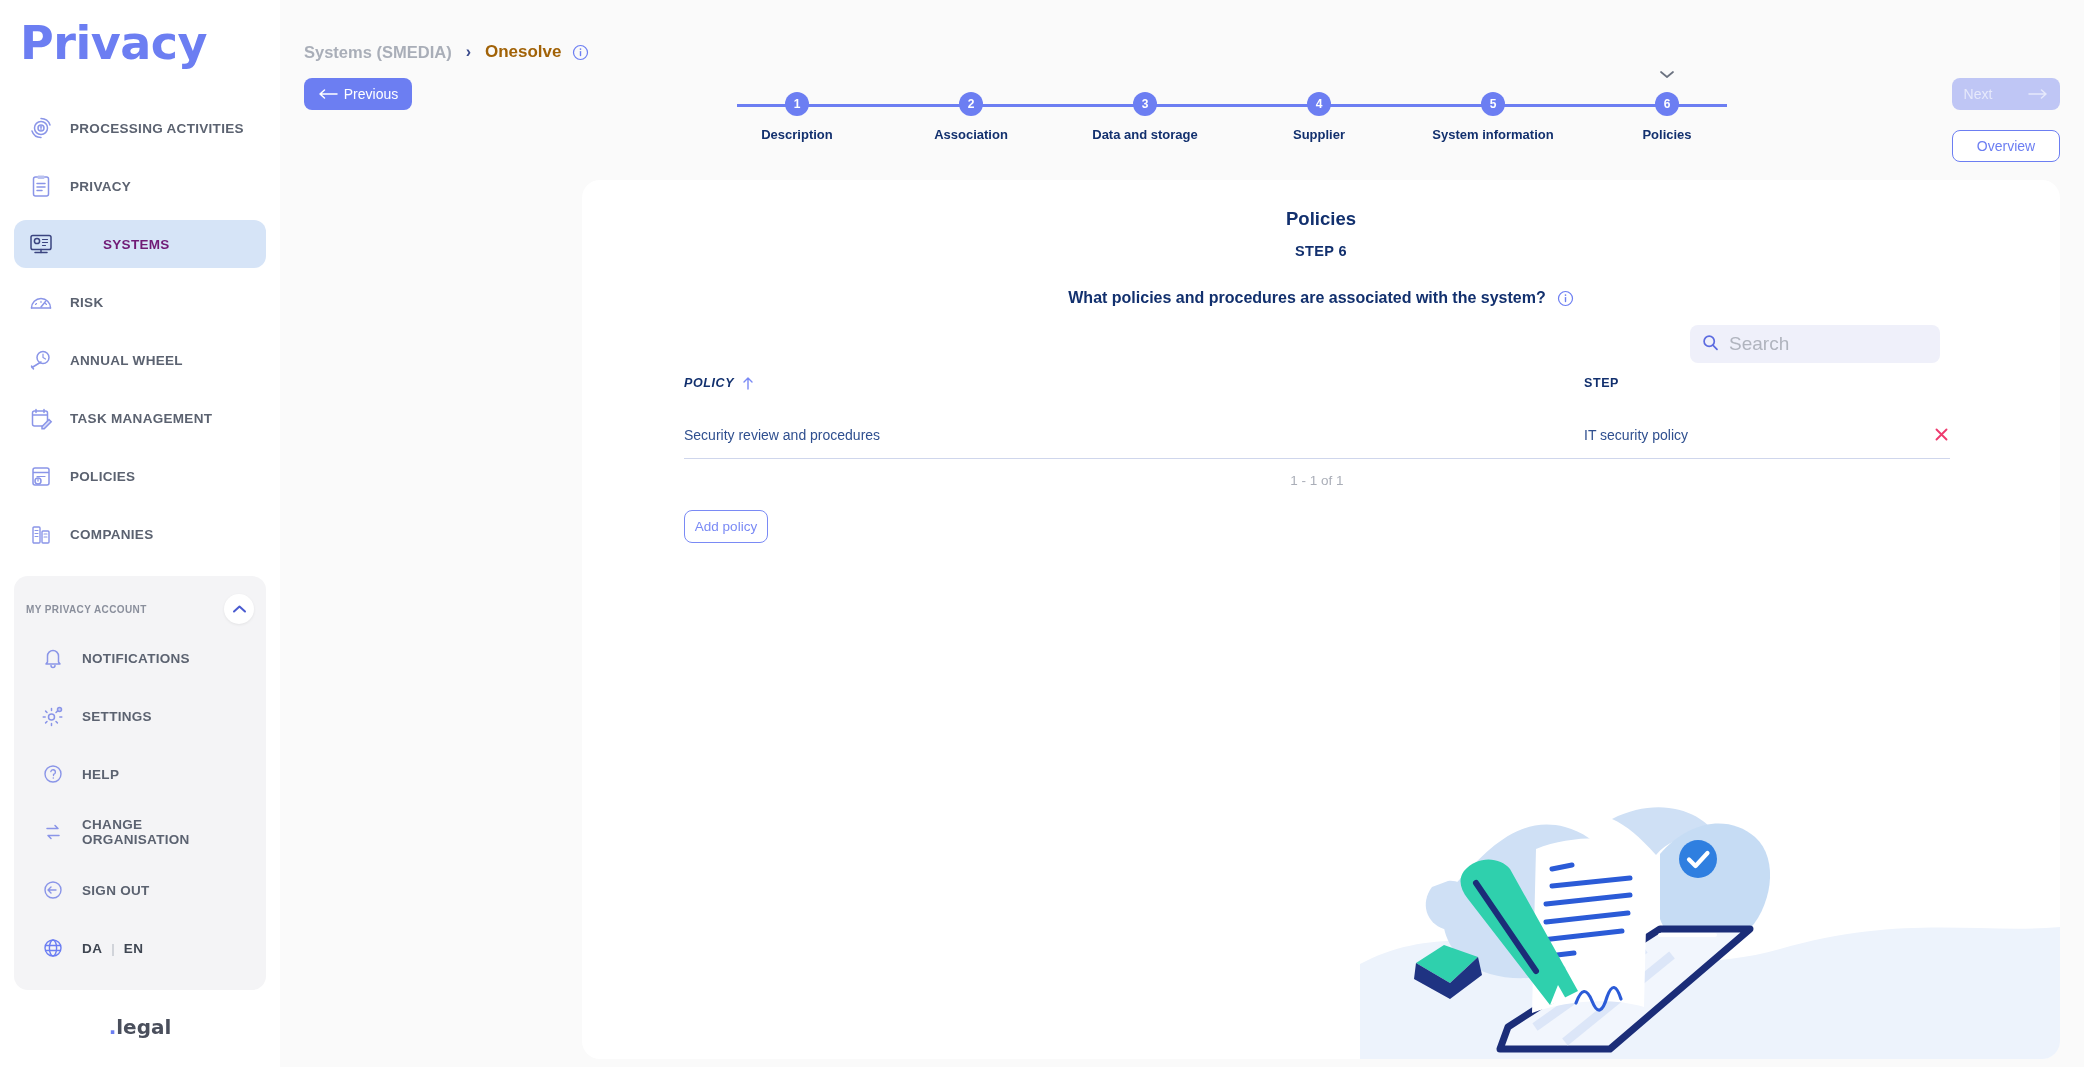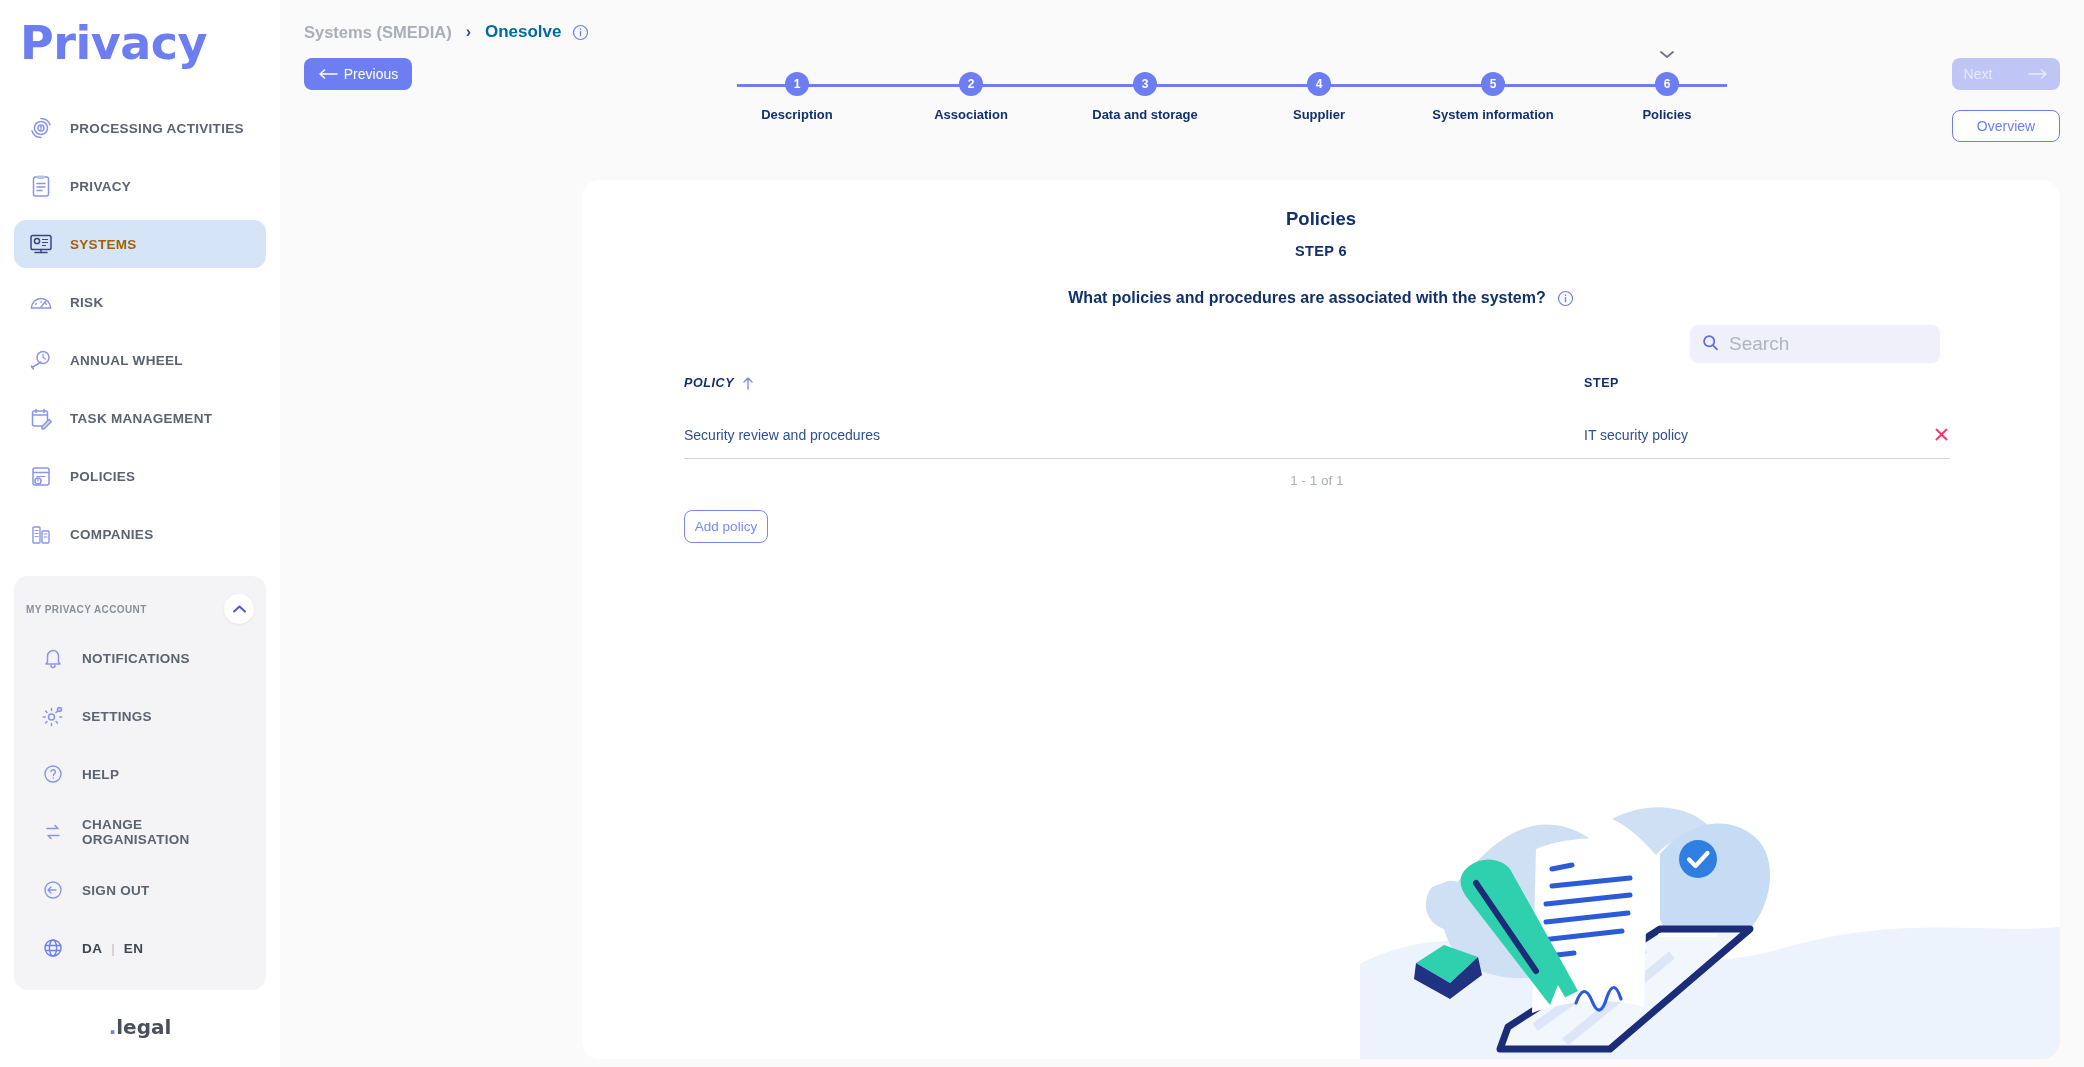--- a/index.html
+++ b/index.html
@@ -43,21 +43,21 @@
     display: flex; align-items: center; justify-content: center;
     margin-right: 14px;
   }
   .nav-icon svg { display:block; }
   .nav-label {
     font-size: 13.5px;
     font-weight: bold;
     color: #5B6270;
     letter-spacing: 0.3px;
   }
-  .nav-item.active .nav-label { color: #a16207; }
+  .nav-item.active .nav-label { color: #701a75; margin-left: 33px; }
 
   
   .account-panel {
     margin: 18px 14px 0 14px;
     background: #F4F4F6;
     border-radius: 14px;
     padding: 14px 0 18px 0;
     position: relative;
   }
   .account-head {
@@ -94,24 +94,25 @@
     background: #FAFAFA;
     position: relative;
     overflow: hidden;
   }
 
   
   .breadcrumb {
     display: flex; align-items: center;
     padding: 24px 0 0 24px;
     height: 40px;
+    margin-top: 20px;
   }
   .crumb-muted { font-size: 16.5px; color: #A9AEB8; font-weight: 600; }
   .crumb-arrow { margin: 0 14px 0 14px; color: #3A4A8C; font-size: 16px; font-weight: bold;}
-  .crumb-current { font-size: 17px; color: #0369a1; font-weight: bold; }
+  .crumb-current { font-size: 17px; color: #a16207; font-weight: bold; }
   .info-icon { margin-left: 10px; display:inline-flex; }
 
   
   .topbar {
     position: relative;
     height: 110px;
     padding: 0 24px;
   }
   .btn-previous {
     position: absolute; left: 24px; top: 18px;

